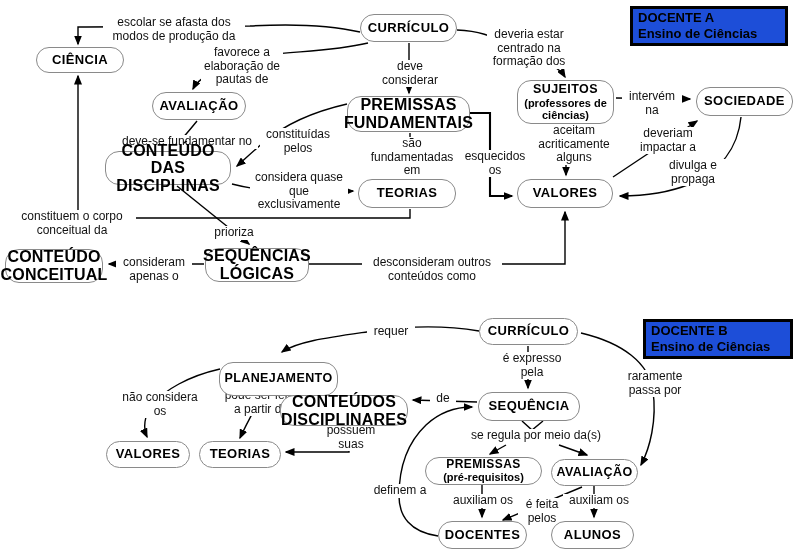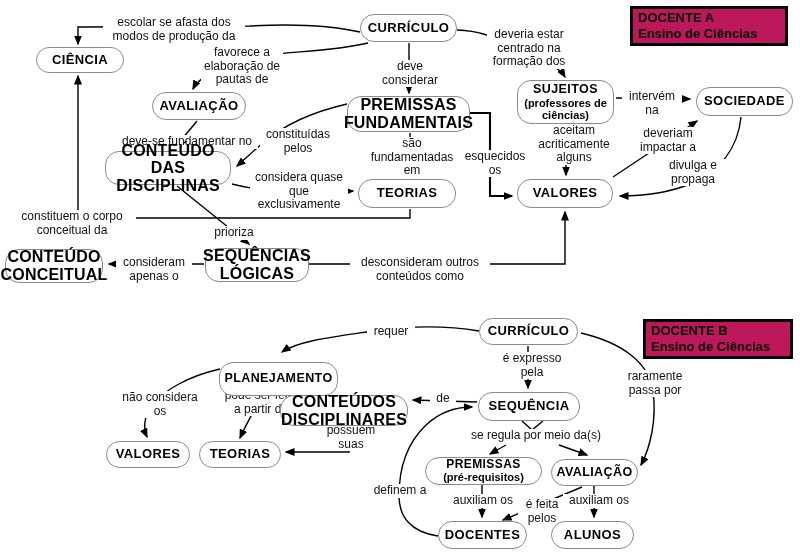--- a/index.html
+++ b/index.html
@@ -16,21 +16,21 @@
   }
   .node{
     position:absolute;background:#fff;border:1.4px solid #8a8a8a;border-radius:14px;
     display:flex;flex-direction:column;align-items:center;justify-content:center;
     text-align:center;color:#000;box-sizing:border-box;padding:1px 3px;
   }
   .nl{font-weight:bold;font-size:13px;letter-spacing:.4px;line-height:1.1;}
   .node.sm .nl{font-size:16px;letter-spacing:.2px;}
   .ns{font-weight:bold;font-size:11px;line-height:1.12;letter-spacing:0;}
   .titlebox{
-    position:absolute;background:#be185d;border:3px solid #000;
+    position:absolute;background:#1d4ed8;border:3px solid #000;
     padding:1px 5px;font-weight:bold;font-size:13px;line-height:1.22;color:#000;
     box-sizing:border-box;
   }
 </style>
 </head>
 <body>
 
 <div id="canvas">
 
   <svg class="edges" viewBox="0 0 800 558">
@@ -83,21 +83,21 @@
   <div class="link-label" style="left:260px;top:128px;width:74px">constituídas pelos</div>
   <div class="link-label" style="left:364px;top:137px;width:94px">são fundamentadas em</div>
   <div class="link-label" style="left:461px;top:150px;width:66px">esquecidos os</div>
   <div class="link-label" style="left:528px;top:124px;width:90px">aceitam acriticamente alguns</div>
   <div class="link-label" style="left:634px;top:127px;width:66px">deveriam impactar a</div>
   <div class="link-label" style="left:660px;top:159px;width:64px">divulga e propaga</div>
   <div class="link-label" style="left:250px;top:171px;width:96px">considera quase que exclusivamente</div>
   <div class="link-label" style="left:8px;top:210px;width:126px">constituem o corpo conceitual da</div>
   <div class="link-label" style="left:206px;top:226px;width:54px">prioriza</div>
   <div class="link-label" style="left:116px;top:256px;width:74px">consideram apenas o</div>
-  <div class="link-label" style="left:350px;top:256px;width:138px">desconsideram outros conteúdos como</div>
+  <div class="link-label" style="left:362px;top:256px;width:138px">desconsideram outros conteúdos como</div>
 
   <div class="link-label" style="left:367px;top:325px;width:46px">requer</div>
   <div class="link-label" style="left:497px;top:352px;width:68px">é expresso pela</div>
   <div class="link-label" style="left:621px;top:370px;width:66px">raramente passa por</div>
   <div class="link-label" style="left:430px;top:392px;width:24px">de</div>
   <div class="link-label" style="left:116px;top:391px;width:86px">não considera os</div>
   <div class="link-label" style="left:222px;top:389px;width:76px">pode ser feito a partir de</div>
   <div class="link-label" style="left:320px;top:424px;width:60px">possuem suas</div>
   <div class="link-label" style="left:460px;top:429px;width:150px">se regula por meio da(s)</div>
   <div class="link-label" style="left:372px;top:484px;width:54px">definem a</div>

